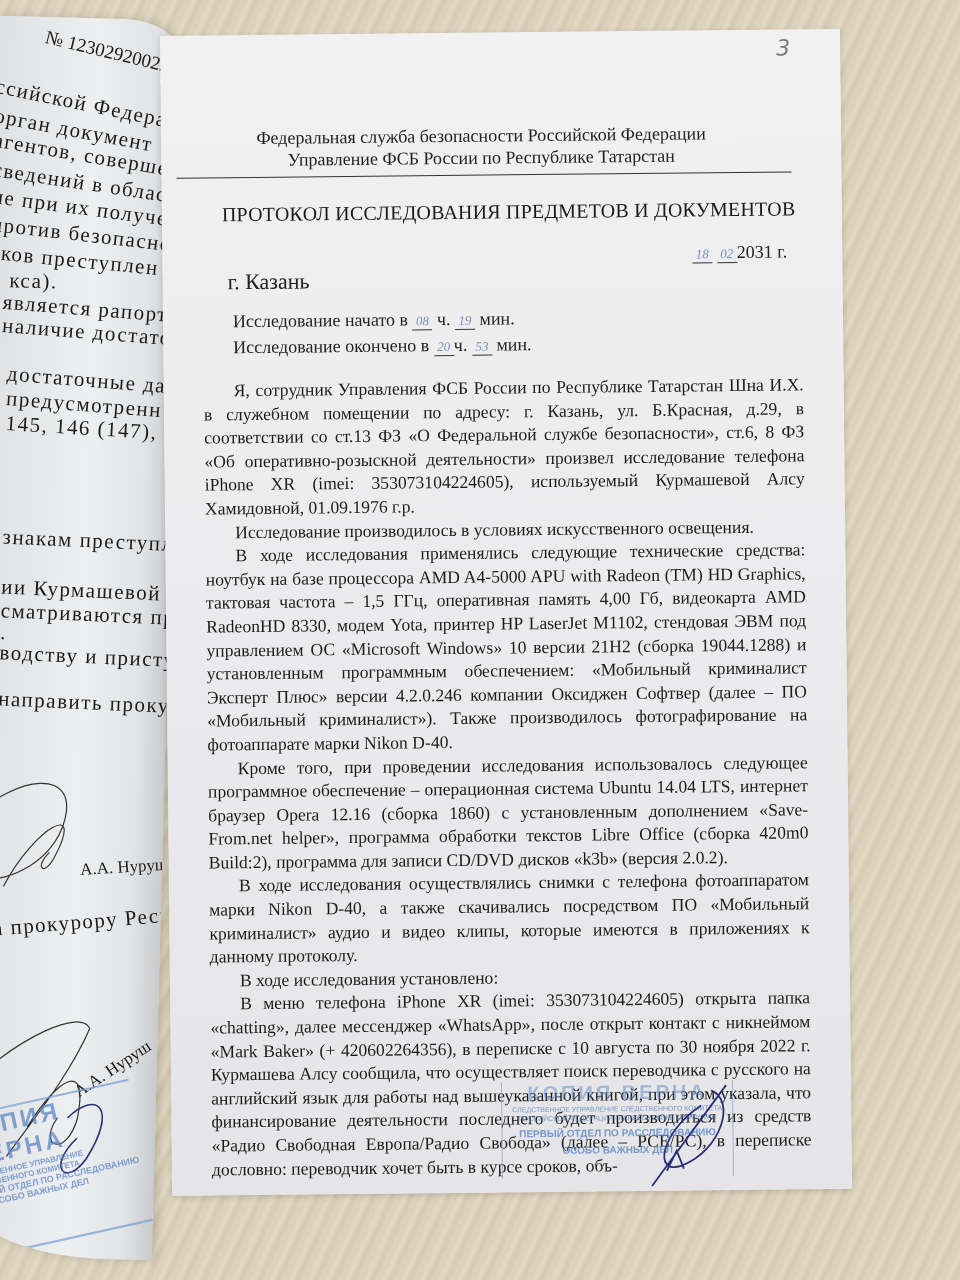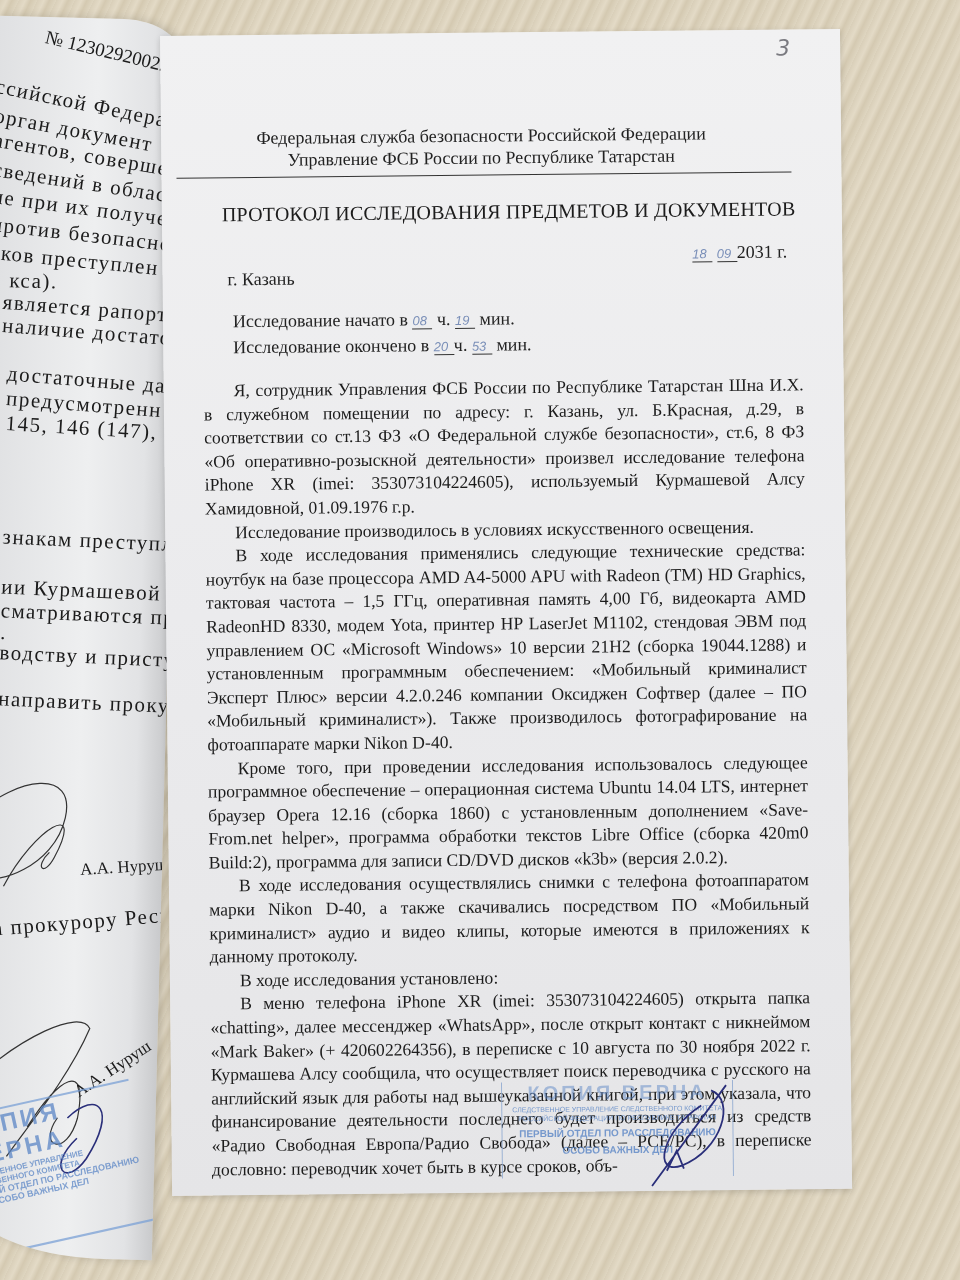--- a/index.html
+++ b/index.html
@@ -39,22 +39,22 @@
     box-shadow: 0 2px 6px rgba(0,0,0,0.15);
   }
   .page-number {
     position: absolute; right: 50px; top: 6px; color: #7a7a80; font-size: 22px;
     font-family: "DejaVu Sans", sans-serif; font-style: italic;
   }
   .header { position: absolute; left: 0; top: 92px; width: 640px; text-align: center; color: #222; font-size: 18px; line-height: 22px; }
   .header-rule { position: absolute; left: 15px; top: 142px; width: 615px; border-top: 1.5px solid #333; }
   .title { position: absolute; left: 60px; top: 168px; font-size: 20px; color: #1c1c1c; letter-spacing: 0.2px; }
   .date { position: absolute; left: 530px; top: 212px; font-size: 18px; color: #222; }
-  .hand { font-family: Liberation Sans, sans-serif; font-style: italic; color: #7a8fb8; font-size: 13px; border-bottom: 1px solid #333; display: inline-block; min-width: 20px; }
-  .city { position: absolute; left: 65px; top: 234px; font-size: 18px; color: #222; }
+  .hand { font-family: Liberation Serif, serif; font-style: italic; color: #7a8fb8; font-size: 13px; border-bottom: 1px solid #333; display: inline-block; min-width: 20px; text-align: center; }
+  .city { position: absolute; left: 65px; top: 234px; font-size: 22px; color: #222; }
   .time-line { position: absolute; left: 70px; font-size: 18px; color: #222; }
   .body-text {
     position: absolute; left: 40px; top: 344px; width: 600px;
     font-size: 17.6px; line-height: 23.6px; color: #1c1c1c; text-align: justify;
   }
   .body-text p { margin: 0; text-indent: 30px; }
   .stamp {
     position: absolute; left: 330px; top: 1050px; width: 230px; height: 96px;
     border-left: 1.5px solid #8aa6d0; border-right: 1.5px solid #8aa6d0;
     color: #5b86c6; font-family: "Liberation Sans", sans-serif; font-weight: bold; text-align: center;
@@ -113,21 +113,21 @@
   <div class="header">
     <div>Федеральная служба безопасности Российской Федерации</div>
     <div>Управление ФСБ России по Республике Татарстан</div>
   </div>
   <div class="header-rule"></div>
 
   <div class="title">ПРОТОКОЛ ИССЛЕДОВАНИЯ ПРЕДМЕТОВ И ДОКУМЕНТОВ</div>
 
   <div class="date">
     <span class="hand">18</span>
-    <span class="hand">09</span><span>2031 г.</span>
+    <span class="hand">02</span><span>2031 г.</span>
   </div>
 
   <div class="city">г. Казань</div>
 
   <div class="time-line" style="top:276px;">
     <span>Исследование начато в</span>
     <span class="hand">08</span>
     <span>ч.</span>
     <span class="hand">19</span>
     <span>мин.</span>

